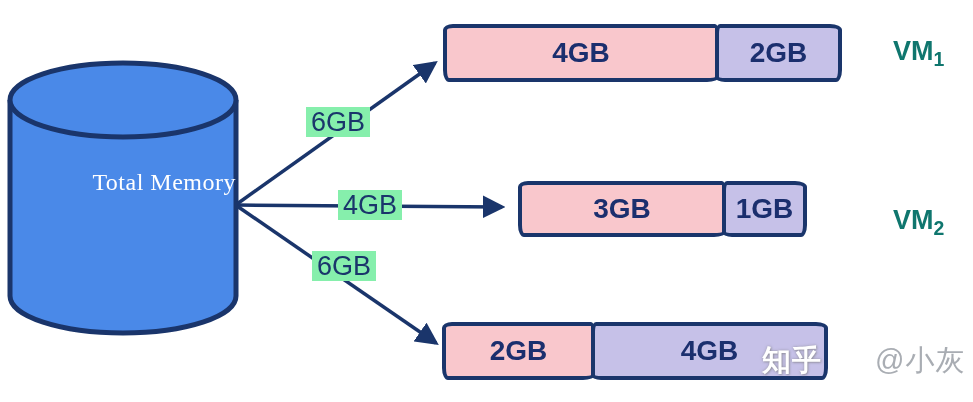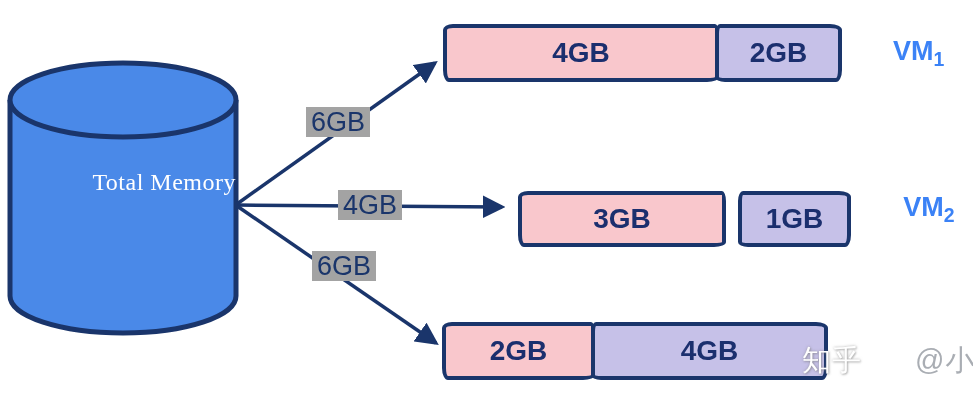--- a/index.html
+++ b/index.html
@@ -8,54 +8,53 @@
     font-family:"Liberation Sans", sans-serif;
   }
   #scene-svg{position:absolute;left:0;top:0;z-index:1;}
   .cyl-label{
     position:absolute;left:10px;top:166px;width:226px;z-index:2;
     text-align:right;color:#ffffff;font-size:24px;line-height:32px;font-weight:400;
     letter-spacing:0.5px;
     font-family:Liberation Serif, serif;
   }
   .arrow-label{
-    position:absolute;z-index:2;background:#a3a3a3;color:#1a356b;
+    position:absolute;z-index:2;background:#86efac;color:#1a356b;
     font-size:27px;font-weight:400;padding:0 5px;line-height:30px;
   }
   #arrow-label-1{left:306px;top:107px;}
   #arrow-label-2{left:338px;top:190px;}
   #arrow-label-3{left:312px;top:251px;}
   .vm-bar{position:absolute;display:flex;z-index:2;}
   #vm-bar-1{left:443px;top:24px;height:58px;}
-  #vm-bar-2{left:518px;top:191px;height:56px;gap:16px;}
+  #vm-bar-2{left:518px;top:181px;height:56px;}
   #vm-bar-3{left:442px;top:322px;height:58px;}
   .seg{
     box-sizing:border-box;border:4px solid #1a356b;
     display:flex;align-items:center;justify-content:center;
     font-weight:bold;font-size:28px;color:#1b2f6e;
   }
   .seg.pink{background:#f9c7cc;border-radius:10px 4px 12px 6px / 6px 10px 5px 12px;}
   .seg.purple{background:#c6c1e8;margin-left:-4px;border-radius:5px 12px 6px 10px / 10px 6px 12px 5px;}
   #vm1-seg1{width:276px;} #vm1-seg2{width:127px;}
-  #vm2-seg1{width:208px;} #vm2-seg2{width:113px;}
+  #vm2-seg1{width:208px;} #vm2-seg2{width:85px;}
   #vm3-seg1{width:153px;} #vm3-seg2{width:237px;}
   .vm-name{
     position:absolute;left:893px;width:72px;z-index:4;
-    color:#3b82f6;font-weight:bold;font-size:27px;
+    color:#0f766e;font-weight:bold;font-size:27px;
   }
-  #vm-name-1{top:36px;} #vm-name-2{top:192px;text-align:center;} #vm-name-3{top:338px;}
+  #vm-name-1{top:36px;} #vm-name-2{top:205px;} #vm-name-3{top:338px;}
   .vm-name sub{font-size:0.72em;line-height:0;}
   .watermark{
     position:absolute;left:762px;top:341px;z-index:3;
     font-size:29px;white-space:nowrap;letter-spacing:1px;
   }
   .watermark .brand{
-    color:#ffffff;font-weight:normal;
+    color:#ffffff;font-weight:bold;
     text-shadow:0 0 3px rgba(120,120,120,0.55), 1px 1px 2px rgba(120,120,120,0.45);
-    margin-left:40px;
   }
   .watermark .user{color:#a9adb3;font-weight:400;margin-left:44px;}
 </style>
 </head>
 <body>
 
 <div id="canvas">
 
   <svg id="scene-svg" width="973" height="402" viewBox="0 0 973 402">
     <defs>

